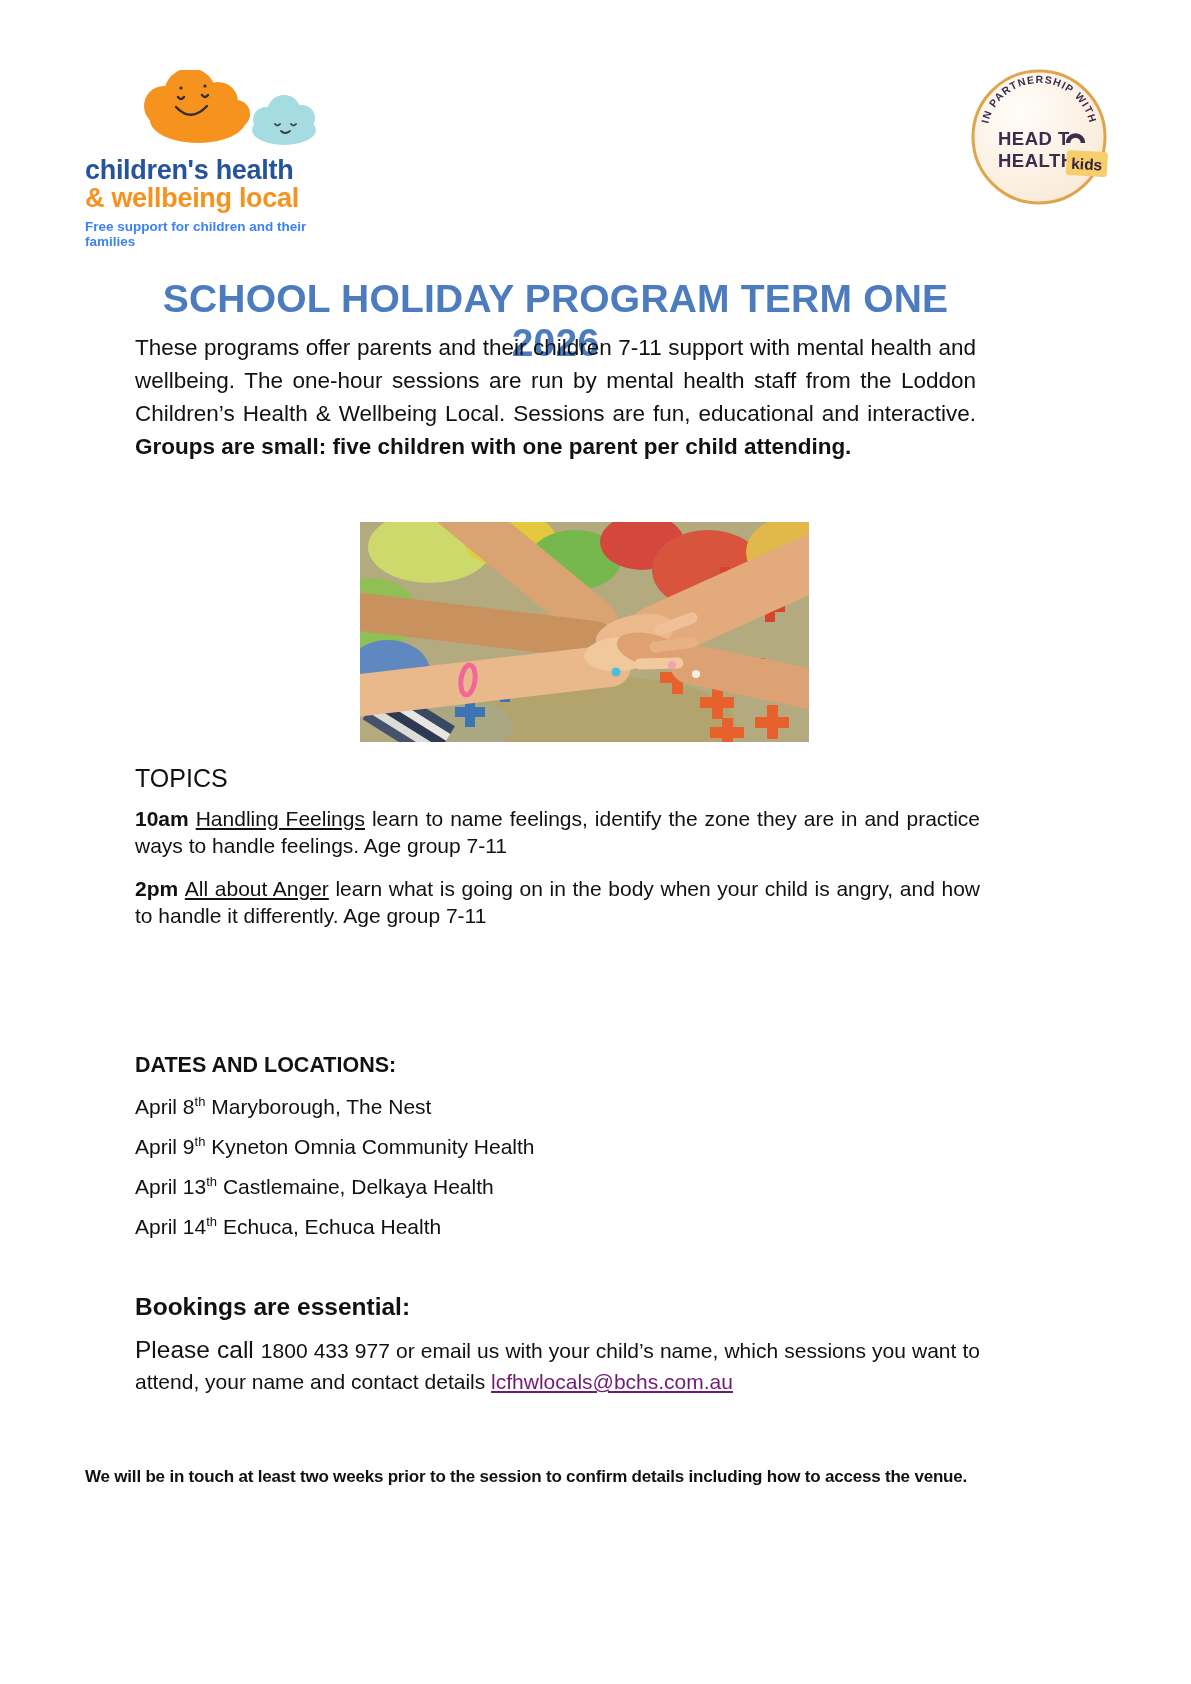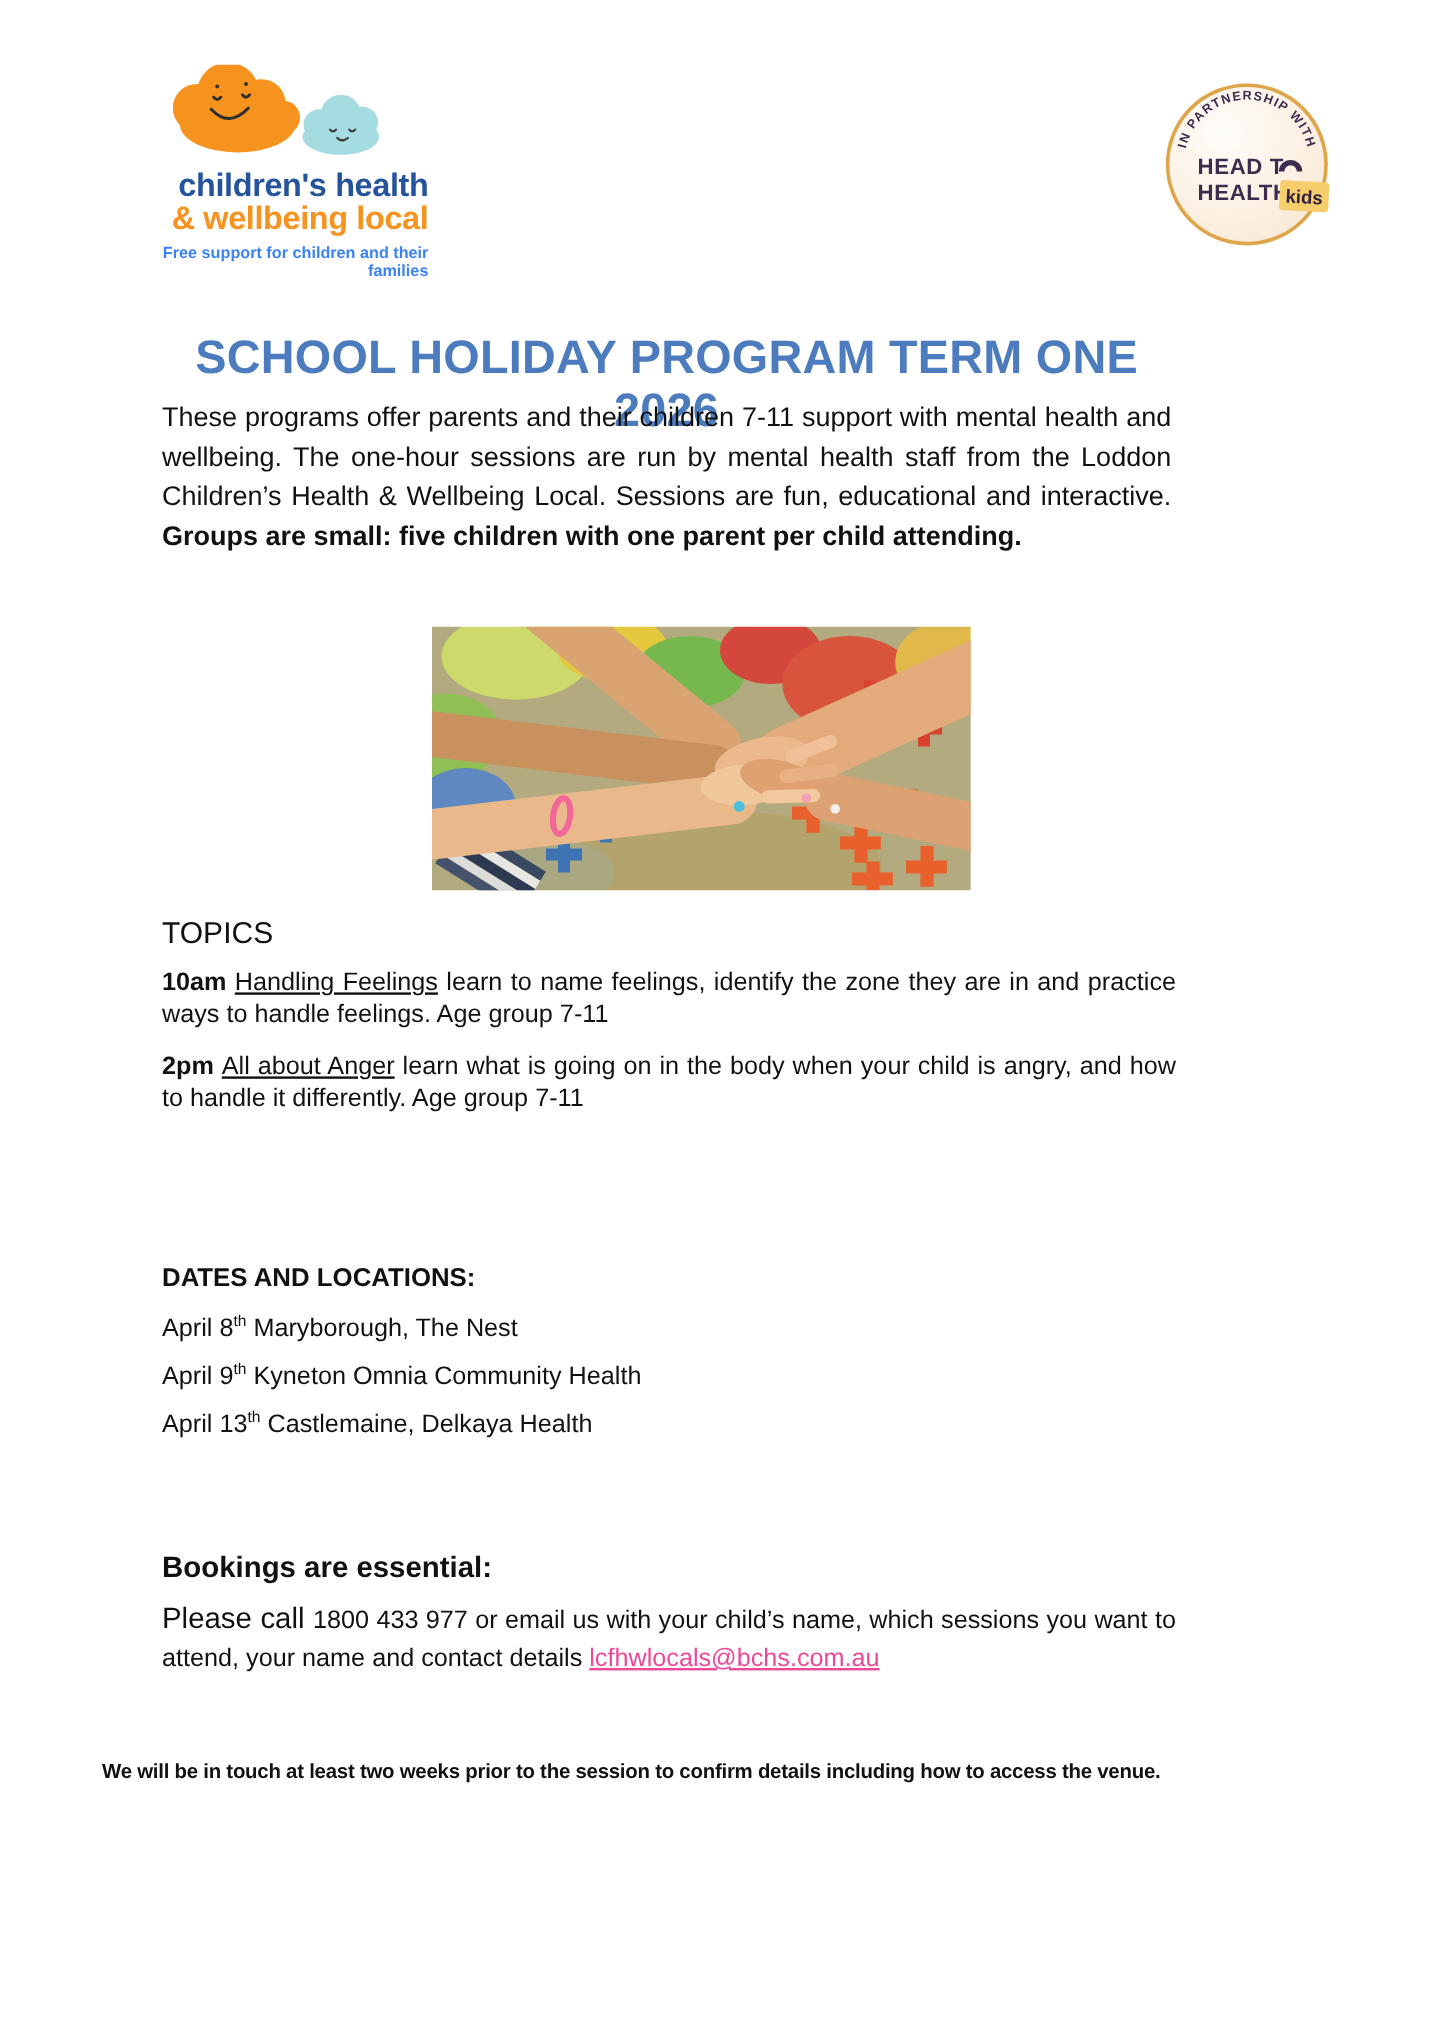--- a/index.html
+++ b/index.html
@@ -2,21 +2,21 @@
 <html><head>
 <meta charset="utf-8">
 <style>
   html,body { margin:0; padding:0; background:#ffffff; }
   .page {
     position:relative; width:1191px; height:1684px; margin:0 auto;
     background:#ffffff; font-family:"Liberation Sans", sans-serif; color:#111;
     overflow:hidden;
   }
   
-  .logo-block { position:absolute; left:85px; top:54px; width:272px; text-align:right; }
+  .logo-block { position:absolute; left:85px; top:70px; width:272px; text-align:left; }
   .logo-clouds { display:block; margin:0 auto 2px auto; }
   .logo-line1 { font-size:27px; font-weight:800; color:#25549D; line-height:28px; letter-spacing:-0.3px; }
   .logo-line2 { font-size:27px; font-weight:800; color:#F6921E; line-height:28px; letter-spacing:-0.3px; }
   .logo-tagline { font-size:13.5px; font-weight:bold; color:#3b82f6; margin-top:7px; }
   .badge { position:absolute; left:968px; top:63px; }
   
   .doc-title {
     position:absolute; left:135px; top:251px; width:841px;
     font-size:39px; font-weight:bold; color:#4D7CBE; text-align:center; letter-spacing:0.2px;
   }
@@ -31,21 +31,21 @@
   .topic-time { font-weight:bold; }
   .topic-title { text-decoration:underline; }
   .dates-heading { position:absolute; left:135px; top:1053px; font-size:21.5px; margin:0; }
   .dates-list { position:absolute; left:135px; top:1093px; width:845px; }
   .date-line { font-size:21px; line-height:27px; margin:0 0 13px 0; }
   .date-line sup { font-size:13px; line-height:0; }
   .bookings-heading { position:absolute; left:135px; top:1293px; font-size:24.5px; font-weight:bold; margin:0; }
   .please-call { position:absolute; left:135px; top:1334px; width:845px;
     font-size:21px; line-height:31px; text-align:justify; margin:0; }
   .please-lead { font-size:24.5px; }
-  .email-link { color:#ec4899; cursor:pointer; }
+  .email-link { color:#701a75; cursor:pointer; }
   .footer-note { position:absolute; left:85px; top:1460px; width:950px;
     font-size:17px; font-weight:bold; line-height:33px; margin:0; letter-spacing:-0.2px; }
 </style>
 </head>
 <body>
 
 <div class="page">
 
   <div class="logo-block">
     <svg class="logo-clouds" width="190" height="84" viewBox="0 0 190 84">
@@ -178,20 +178,21 @@
   <div class="topics-list">
     <p class="topic"><b class="topic-time">10am </b><u class="topic-title">Handling Feelings</u><span> learn to name feelings, identify the zone they are in and practice ways to handle feelings. Age group 7-11</span></p>
     <p class="topic"><b class="topic-time">2pm </b><u class="topic-title">All about Anger</u><span> learn what is going on in the body when your child is angry, and how to handle it differently. Age group 7-11</span></p>
   </div>
 
   <h3 class="dates-heading">DATES AND LOCATIONS:</h3>
   <div class="dates-list">
     <p class="date-line"><span>April 8</span><sup>th</sup><span> Maryborough, The Nest</span></p>
     <p class="date-line"><span>April 9</span><sup>th</sup><span> Kyneton Omnia Community Health</span></p>
     <p class="date-line"><span>April 13</span><sup>th</sup><span> Castlemaine, Delkaya Health</span></p>
+    <p class="date-line"><span>April 14</span><sup>th</sup><span> Echuca, Echuca Health</span></p>
   </div>
 
   <h3 class="bookings-heading">Bookings are essential:</h3>
   <p class="please-call"><span class="please-lead">Please call </span><span>1800 433 977</span><span> or email us with your child’s name, which sessions you want to attend, your name and contact details </span><a class="email-link" href="#">lcfhwlocals@bchs.com.au</a></p>
 
   <p class="footer-note">We will be in touch at least two weeks prior to the session to confirm details including how to access the venue.</p>
 
 </div>
 
 </body></html>

